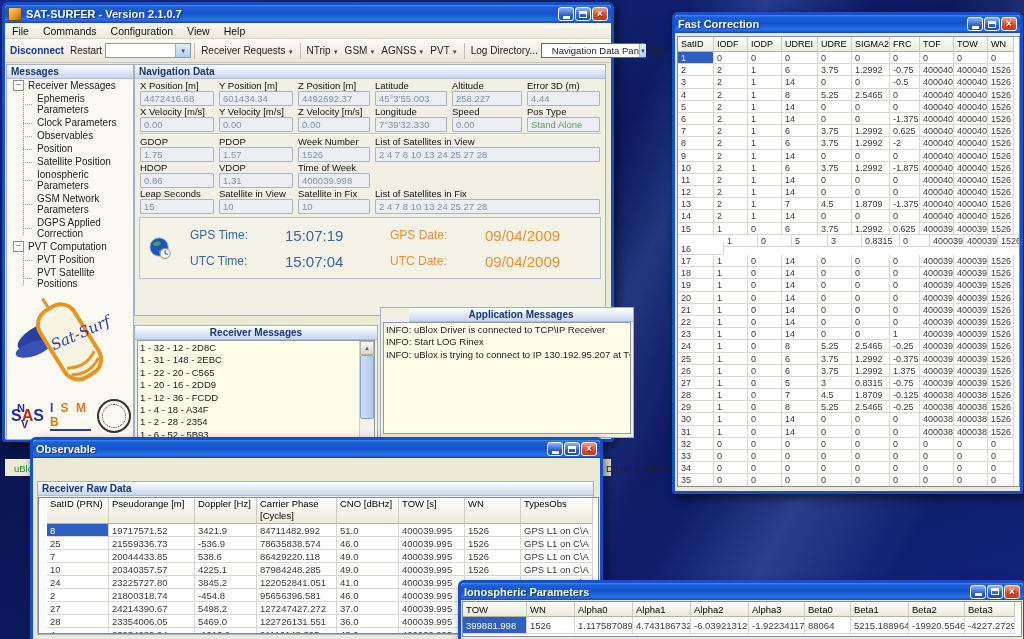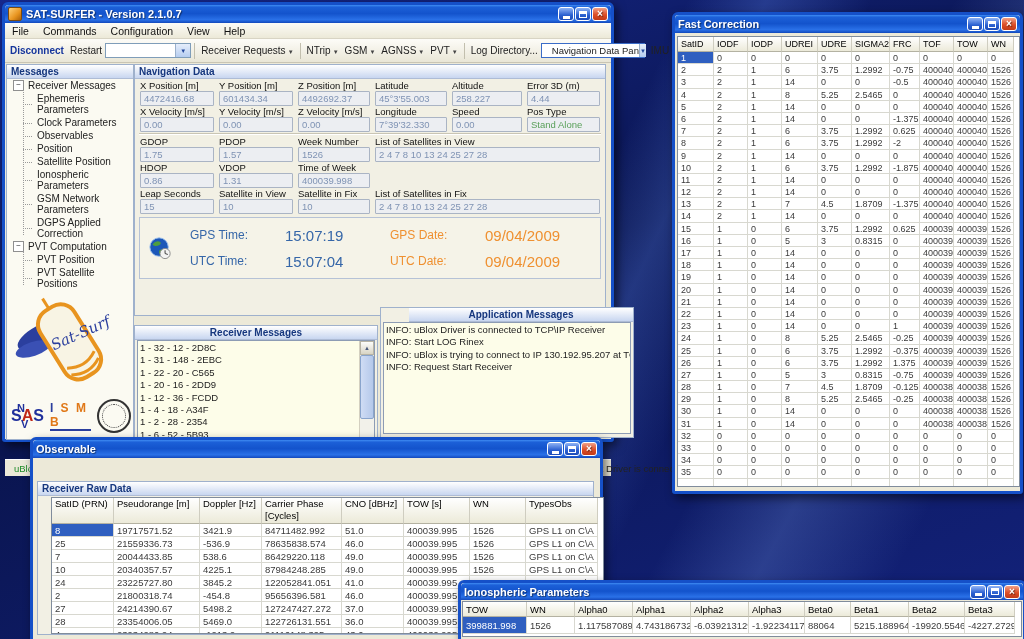--- a/index.html
+++ b/index.html
@@ -374,21 +374,20 @@
           <div class="list-item">1 - 6 - 52 - 5B93</div>
         </div>
     </div>
 
     <div class="gpanel" style="left:375px;top:244px;width:224px;height:129px;padding-left:28px;">
       <div class="ghdr center">Application Messages</div>
       <div class="listbox" id="app-msg-list">
           <div class="list-item">INFO: uBlox Driver is connected to TCP\IP Receiver</div>
           <div class="list-item">INFO: Start LOG Rinex</div>
           <div class="list-item">INFO: uBlox is trying to connect to IP 130.192.95.207 at TCP Port 2002</div>
-          <div class="list-item">INFO: Request Start Receiver</div>
         </div>
     </div>
 
     <div class="statusbar" id="main-statusbar">
         <span class="seg st-green">uBlox Connected</span>
         <span class="seg st-blue">NTrip Disconnected</span>
         <span class="seg st-blue">GSM</span>
         <span class="seg st-blue">PVT</span>
         <span class="seg st-blue">AGNSS Disconnected</span>
         <span class="seg st-blue">IMU Disconnected</span>
@@ -596,21 +595,21 @@
         <div class="tcell" style="width: 34px;">0</div>
         <div class="tcell" style="width: 36px;">6</div>
         <div class="tcell" style="width: 34px;">3.75</div>
         <div class="tcell" style="width: 38px;">1.2992</div>
         <div class="tcell" style="width: 30px;">0.625</div>
         <div class="tcell" style="width: 34px;">400039</div>
         <div class="tcell" style="width: 34px;">400039</div>
         <div class="tcell" style="width: 26px;">1526</div>
       </div>
       <div class="trow">
-        <div class="tcell" style="width: 36px;">16</div>
+        <div class="tcell" style="width: 46px; margin-top: 8px;">16</div>
         <div class="tcell" style="width: 34px;">1</div>
         <div class="tcell" style="width: 34px;">0</div>
         <div class="tcell" style="width: 36px;">5</div>
         <div class="tcell" style="width: 34px;">3</div>
         <div class="tcell" style="width: 38px;">0.8315</div>
         <div class="tcell" style="width: 30px;">0</div>
         <div class="tcell" style="width: 34px;">400039</div>
         <div class="tcell" style="width: 34px;">400039</div>
         <div class="tcell" style="width: 26px;">1526</div>
       </div>
@@ -863,21 +862,21 @@
     <div class="tbtn min">
         <i></i>
       </div>
     <div class="tbtn max">
         <i></i>
       </div>
     <div class="tbtn close">×</div>
   </div>
   <div class="gpanel" style="left:2px;top:21px;width:555px;height:152px;position:relative;margin:2px;">
     <div class="ghdr">Receiver Raw Data</div>
-    <div class="tablewrap obs" id="obs-table" style="position:relative;left:13px;top:1px;width:551px;height:135px;">
+    <div class="tablewrap obs" id="obs-table" style="position:relative;left:0;top:1px;width:551px;height:135px;padding-left:8px;">
         <div class="trow thead">
           <div class="tcell" style="width: 62px;">SatID (PRN)</div>
           <div class="tcell" style="width: 86px;">Pseudorange [m]</div>
           <div class="tcell" style="width: 62px;">Doppler [Hz]</div>
           <div class="tcell" style="width: 80px;">Carrier Phase [Cycles]</div>
           <div class="tcell" style="width: 62px;">CNO [dBHz]</div>
           <div class="tcell" style="width: 66px;">TOW [s]</div>
           <div class="tcell" style="width: 56px;">WN</div>
           <div class="tcell" style="width: 72px;">TypesObs</div>
         </div>

